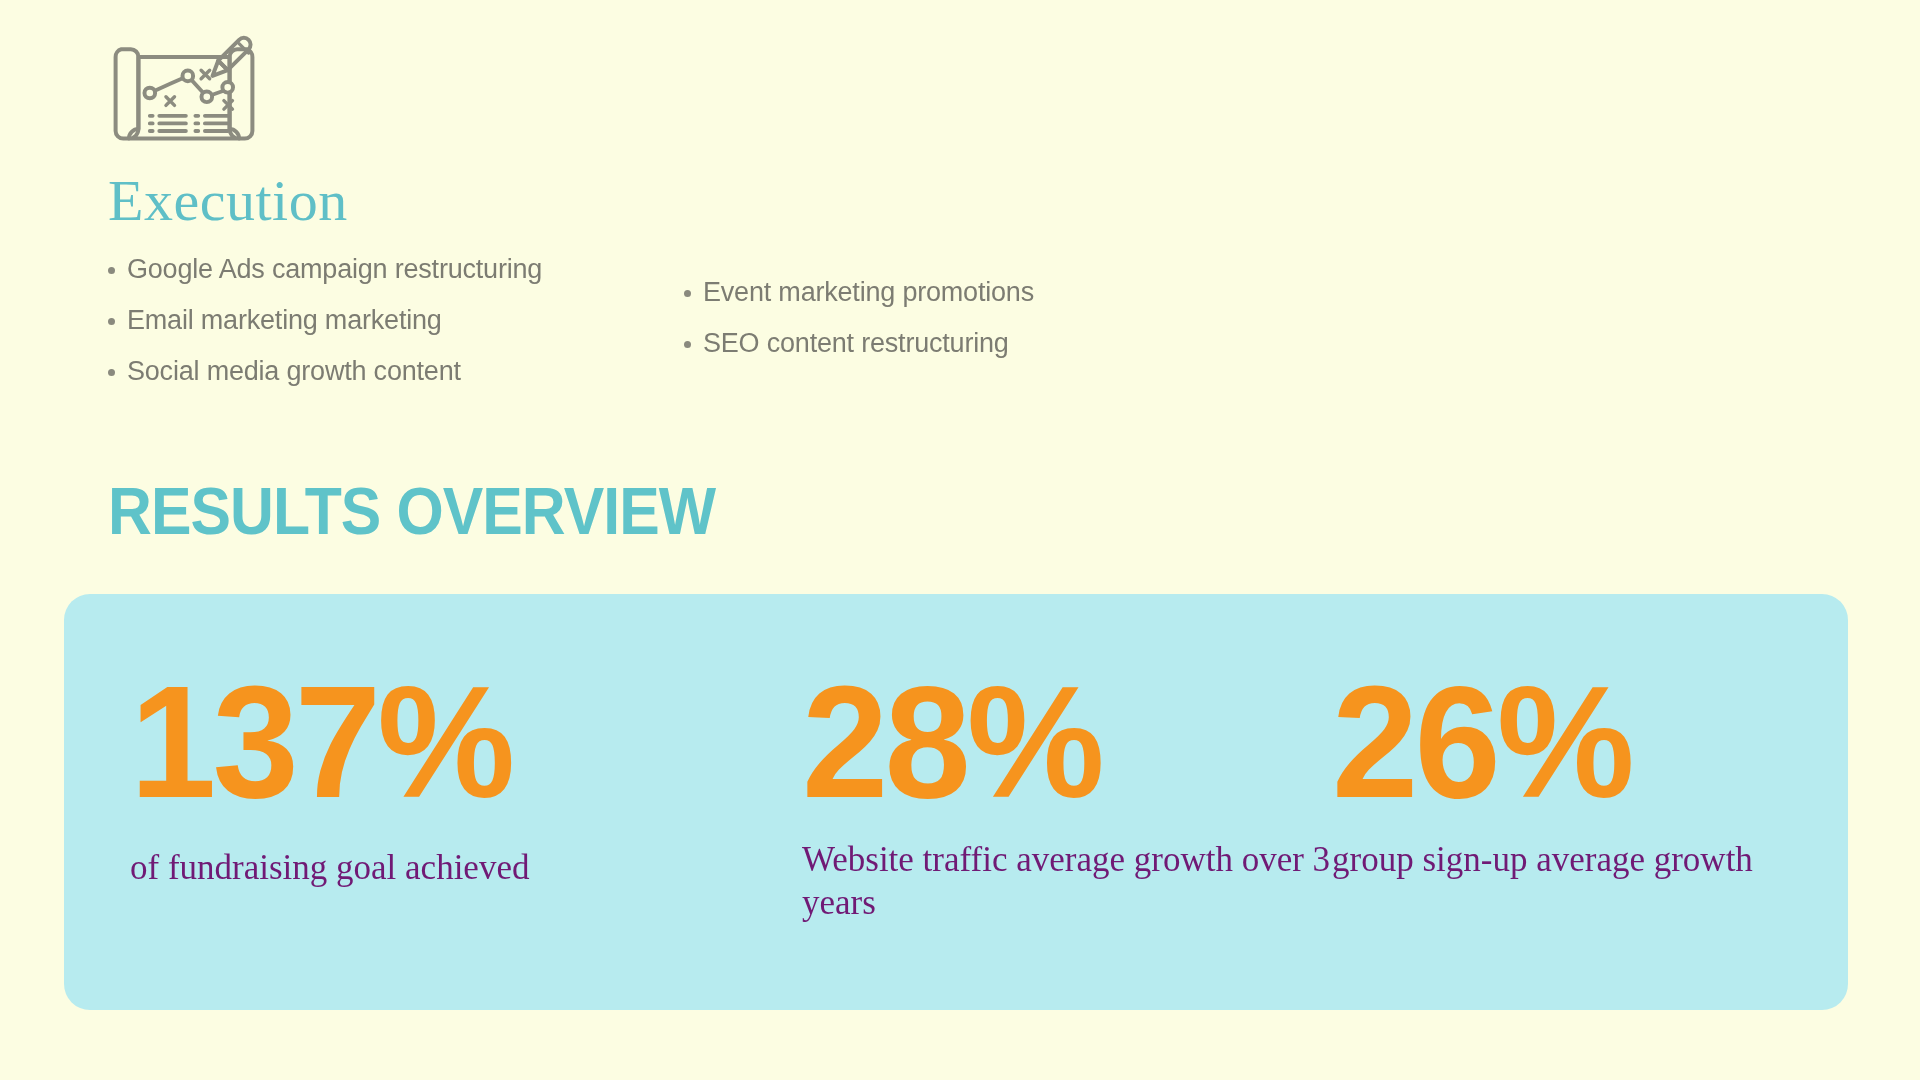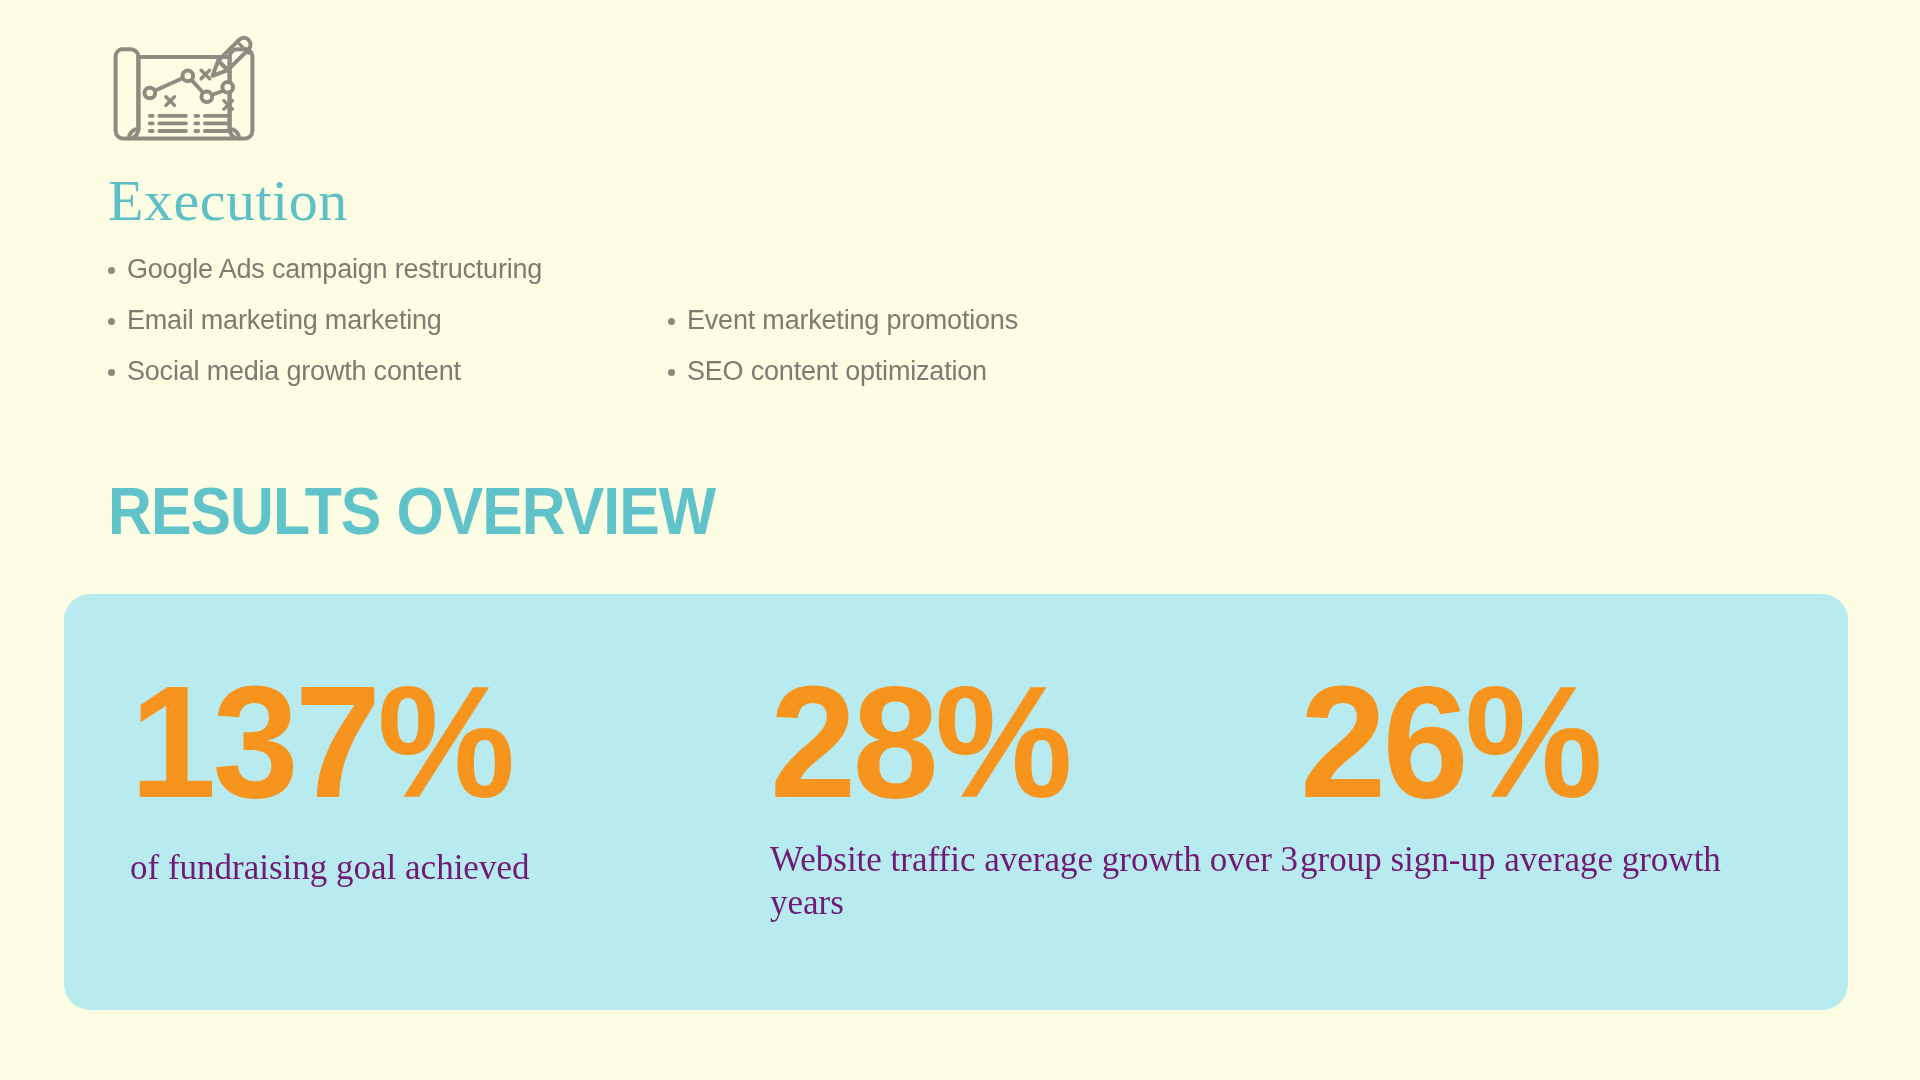--- a/index.html
+++ b/index.html
@@ -44,22 +44,21 @@
     font-size: 58px;
     font-weight: 400;
     line-height: 1;
     color: #5FBFC7;
     letter-spacing: 0.5px;
   }
 
   .bullet-columns {
     margin-top: 22px;
     display: flex;
-    gap: 0px;
-    align-items: flex-end;
+    gap: 16px;
   }
 
   .bullet-col { width: 560px; }
   .bullet-col.second { width: 520px; margin-top: 23px; }
 
   .bullet-row {
     display: flex;
     align-items: flex-start;
     gap: 12px;
     margin-bottom: 16px;
@@ -115,21 +114,21 @@
     width: 100%;
     height: 100%;
     display: flex;
     padding: 74px 60px 64px 66px;
   }
 
   .stat {
     flex: 0 0 auto;
   }
   .stat.one   { width: 640px; }
-  .stat.two   { width: 530px; }
+  .stat.two   { width: 530px; margin-left: 32px; }
   .stat.three { width: 500px; }
 
   .stat-number {
     font-family: "Liberation Sans", sans-serif;
     font-weight: 700;
     font-size: 160px;
     line-height: 0.92;
     color: #F6941E;
     letter-spacing: -4px;
     transform: scaleX(0.97);
@@ -204,21 +203,21 @@
         </div>
       </div>
 
       <div class="bullet-col second">
         <div class="bullet-row">
           <span class="bullet-dot"></span>
           <span class="bullet-text">Event marketing promotions</span>
         </div>
         <div class="bullet-row">
           <span class="bullet-dot"></span>
-          <span class="bullet-text">SEO content optimization</span>
+          <span class="bullet-text">SEO content restructuring</span>
         </div>
       </div>
 
     </div>
   </div>
 
   <div class="results-heading">RESULTS OVERVIEW</div>
 
   <div class="stats-card">
     <div class="stats-row">

